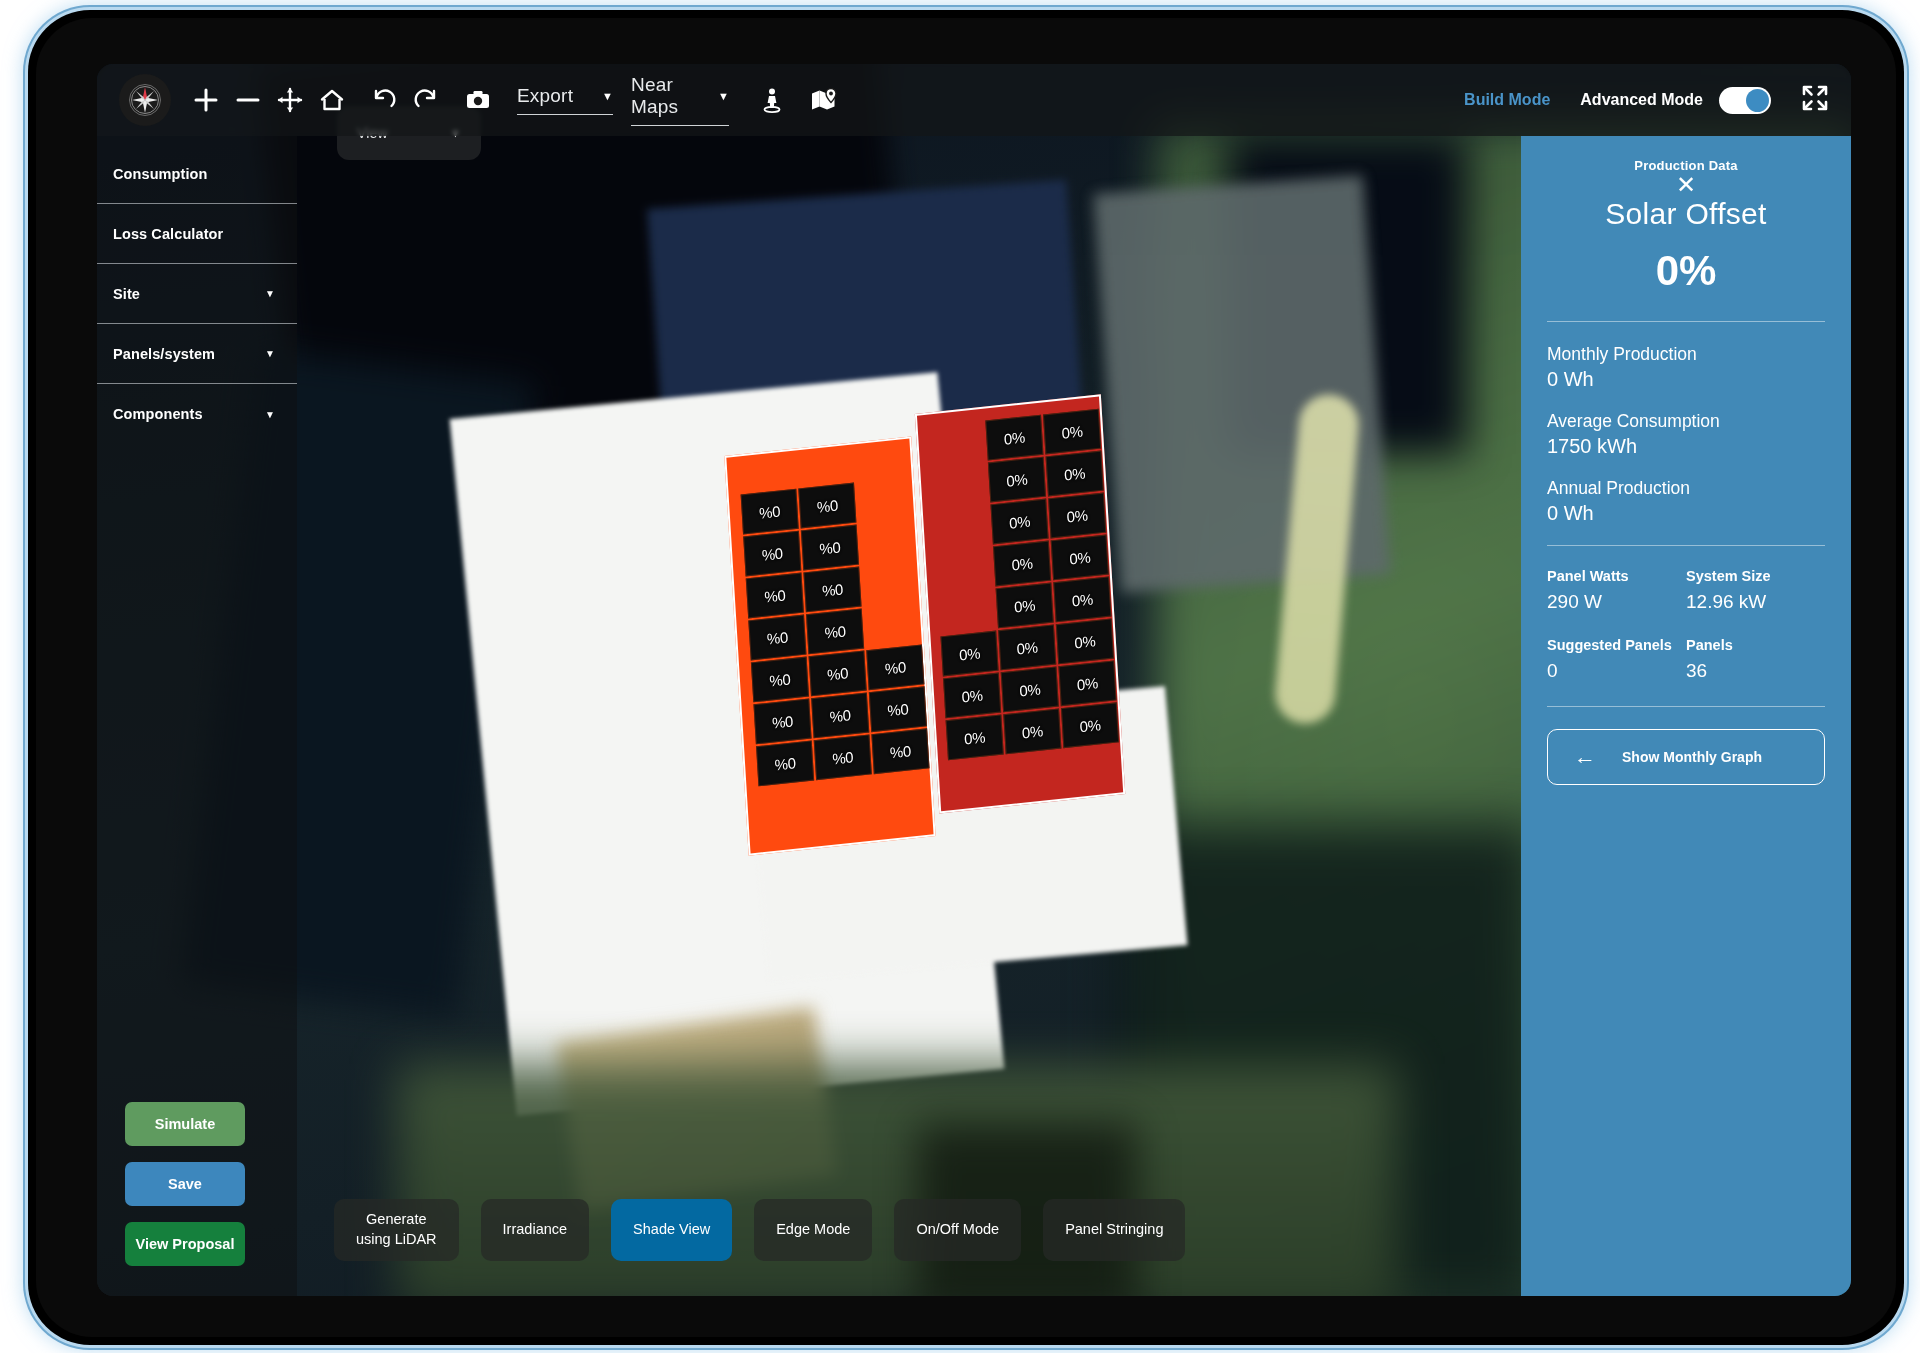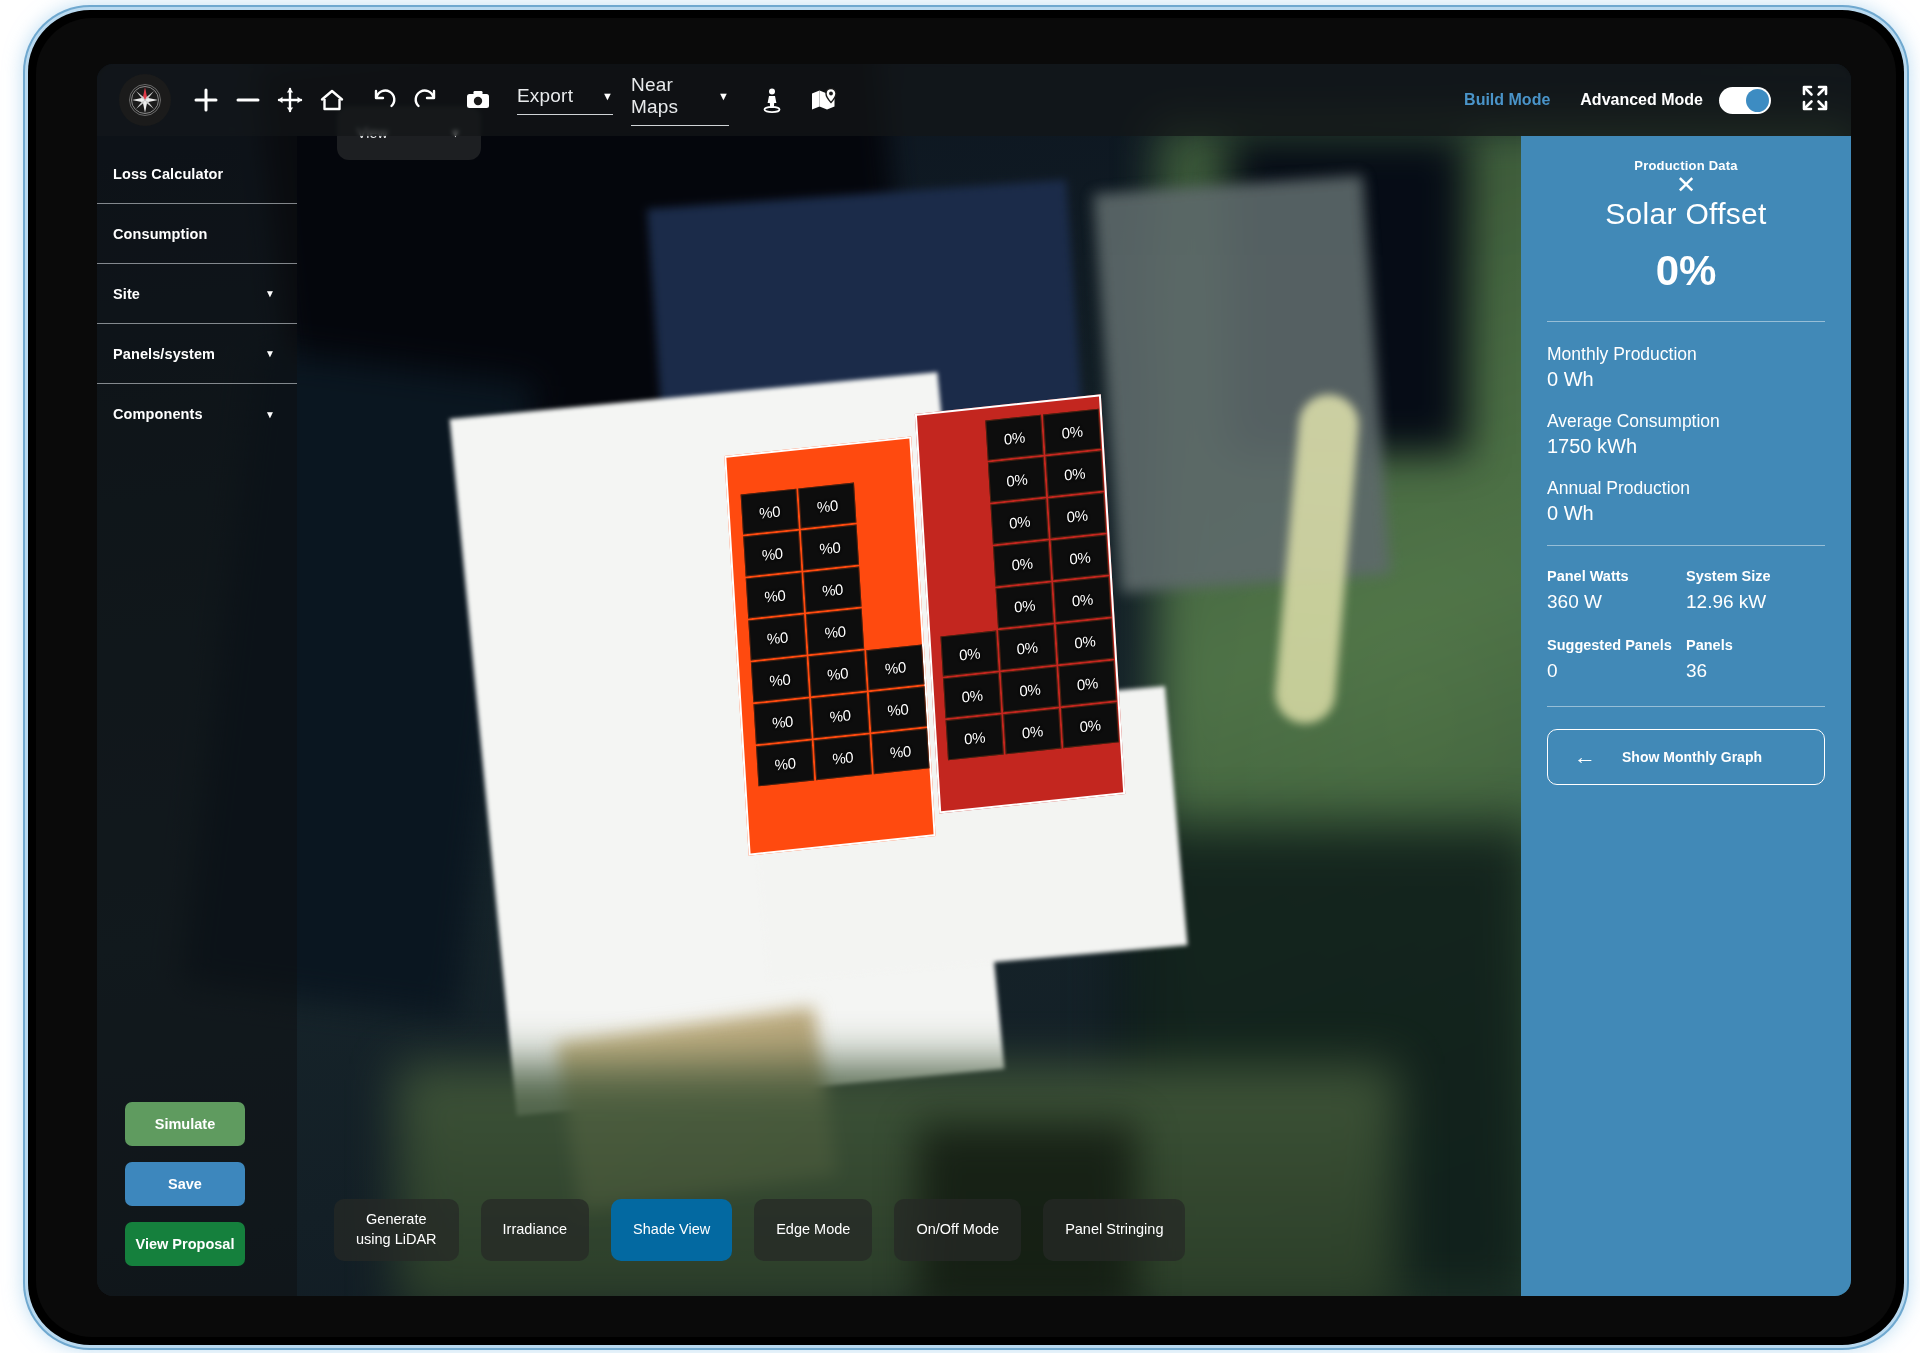--- a/index.html
+++ b/index.html
@@ -523,24 +523,24 @@
               <path d="M3 10V3h7M25 10V3h-7M3 18v7h7M25 18v7h-7" fill="none" stroke="#fff" stroke-width="2.6" stroke-linecap="round" stroke-linejoin="round"></path>
               <path d="M4.5 4.5l6 6M23.5 4.5l-6 6M4.5 23.5l6-6M23.5 23.5l-6-6" stroke="#fff" stroke-width="2.6" stroke-linecap="round"></path>
             </svg>
           </div>
         </div>
       </div>
 
       <div id="left-sidebar">
         <div id="sidebar-items">
             <div class="sidebar-item">
+              <span class="sidebar-label">Consumption</span>
+            </div>
+            <div class="sidebar-item">
               <span class="sidebar-label">Loss Calculator</span>
-            </div>
-            <div class="sidebar-item">
-              <span class="sidebar-label">Consumption</span>
             </div>
             <div class="sidebar-item">
               <span class="sidebar-label">Site</span>
               <span class="sidebar-caret">▼</span>
             </div>
             <div class="sidebar-item">
               <span class="sidebar-label">Panels/system</span>
               <span class="sidebar-caret">▼</span>
             </div>
             <div class="sidebar-item">
@@ -586,21 +586,21 @@
             <div class="stat-block">
               <div class="stat-label">Annual Production</div>
               <div class="stat-value">0 Wh</div>
             </div>
           </div>
         <div class="divider"></div>
         <div id="grid-stat-list">
             <div class="stat-row">
               <div class="stat-col">
                 <div class="stat-label">Panel Watts</div>
-                <div class="stat-value">360 W</div>
+                <div class="stat-value">290 W</div>
               </div>
               <div class="stat-col">
                 <div class="stat-label">System Size</div>
                 <div class="stat-value">12.96 kW</div>
               </div>
             </div>
             <div class="stat-row">
               <div class="stat-col">
                 <div class="stat-label">Suggested Panels</div>
                 <div class="stat-value">0</div>

